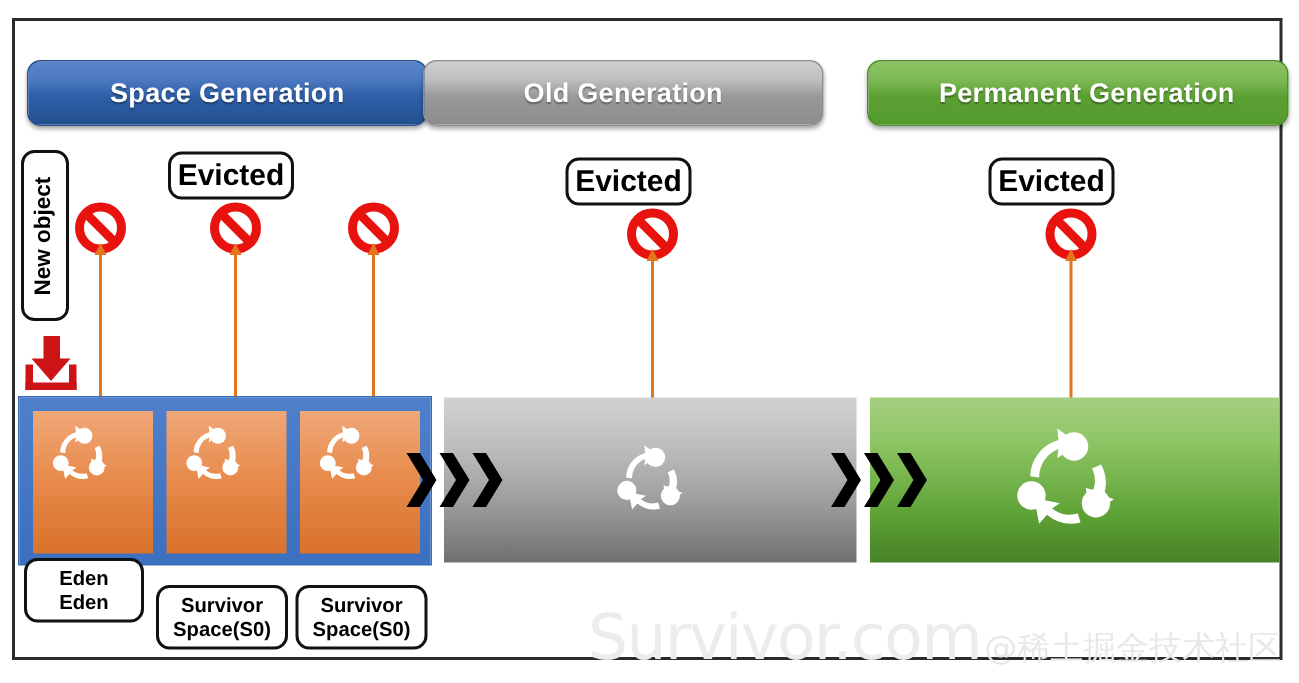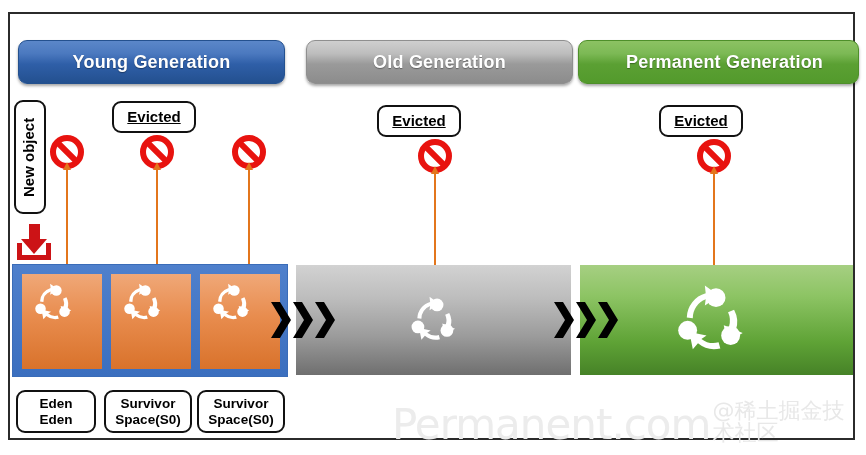--- a/index.html
+++ b/index.html
@@ -22,55 +22,55 @@
     color:#fff;font-weight:bold;font-size:18px;letter-spacing:.2px;
     box-shadow:0 2px 3px rgba(0,0,0,.35);
     text-shadow:0 1px 1px rgba(0,0,0,.35);
   }
   .pill-blue{
     left:18px;top:40px;width:265px;
     background:linear-gradient(180deg,#5b87c9 0%,#4b79bf 30%,#2f5fa8 55%,#23508f 100%);
     border:1px solid #24518f;
   }
   .pill-gray{
-    left:306px;top:40px;width:265px;
+    left:282px;top:40px;width:265px;
     background:linear-gradient(180deg,#cfcfcf 0%,#bdbdbd 30%,#9a9a9a 55%,#8c8c8c 100%);
     border:1px solid #8f8f8f;
   }
   .pill-green{
     left:578px;top:40px;width:267px;
     background:linear-gradient(180deg,#8cc263 0%,#7cb955 30%,#5ba033 55%,#539a2c 100%);
     border:1px solid #4e8f2a;
     padding-left:12px;
   }
 
   
   .obox{
     position:absolute;border:2px solid #111;border-radius:9px;background:#fff;
     display:flex;align-items:center;justify-content:center;
     font-weight:bold;color:#000;text-align:center;line-height:1.12;
     box-sizing:border-box;
   }
-  .evicted{height:32px;width:84px;font-size:15px;text-decoration:underline;}
+  .evicted{height:32px;width:84px;font-size:20px;}
   #evicted-young{left:112px;top:101px;}
   #evicted-old{left:377px;top:105px;}
   #evicted-perm{left:659px;top:105px;}
 
   
   #newobject{
     left:14px;top:100px;width:32px;height:114px;
     font-size:15px;
   }
   #newobject span{
     display:block;transform:rotate(-90deg);white-space:nowrap;
   }
 
   
   .spacebox{height:43px;font-size:13.5px;}
-  #lbl-eden{left:16px;top:390px;width:80px;}
+  #lbl-eden{left:16px;top:372px;width:80px;}
   #lbl-s0a{left:104px;top:390px;width:88px;}
   #lbl-s0b{left:197px;top:390px;width:88px;}
   .spacebox .l2{display:block;}
 
   
   .noicon{position:absolute;width:34px;height:34px;}
   .noicon .ring{
     position:absolute;inset:0;border-radius:50%;
     border:6px solid #e8130f;box-sizing:border-box;background:transparent;
   }
@@ -163,21 +163,21 @@
     font-family:"DejaVu Sans",sans-serif;line-height:1;
   }
 </style>
 </head>
 <body>
 
 <div id="stage">
   <div class="frame"></div>
 
   <div class="pill pill-blue">
-    <span>Young Generation</span>
+    <span>Space Generation</span>
   </div>
   <div class="pill pill-gray">
     <span>Old Generation</span>
   </div>
   <div class="pill pill-green">
     <span>Permanent  Generation</span>
   </div>
 
   <div class="obox" id="newobject">
     <span>New object</span>
@@ -333,16 +333,16 @@
     </div>
   </div>
   <div class="obox spacebox" id="lbl-s0b">
     <div>
       <span class="l1">Survivor</span>
       <span class="l2">Space(S0)</span>
     </div>
   </div>
 
   <div id="watermark">
-    <span id="wm-main">Permanent.com</span>
+    <span id="wm-main">Survivor.com</span>
     <span id="wm-sub">@稀土掘金技术社区</span>
   </div>
 </div>
 
 </body></html>

